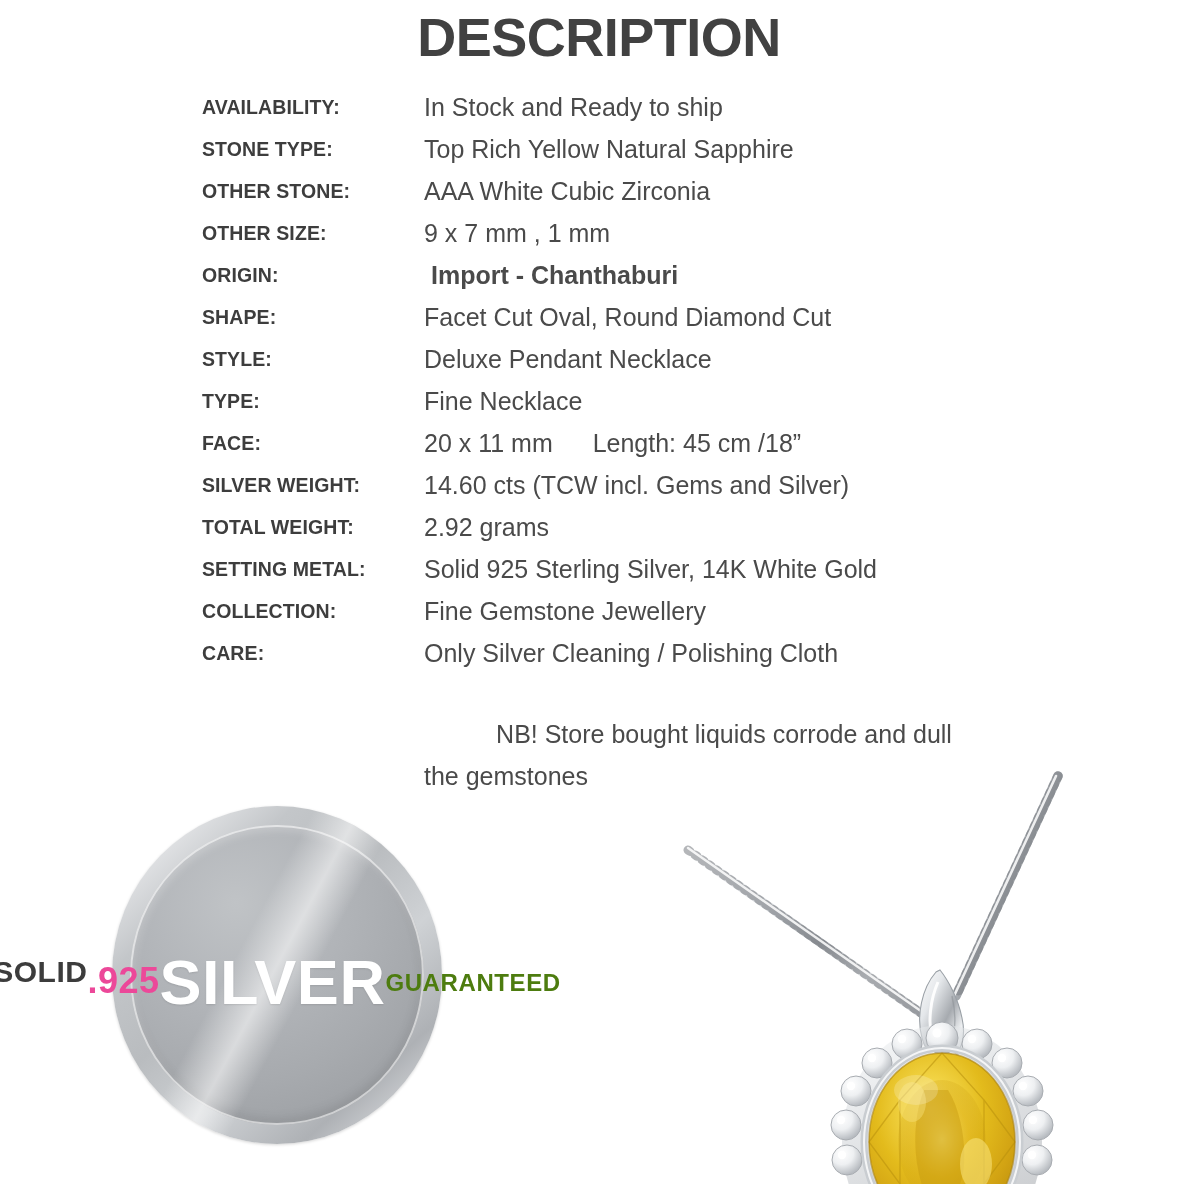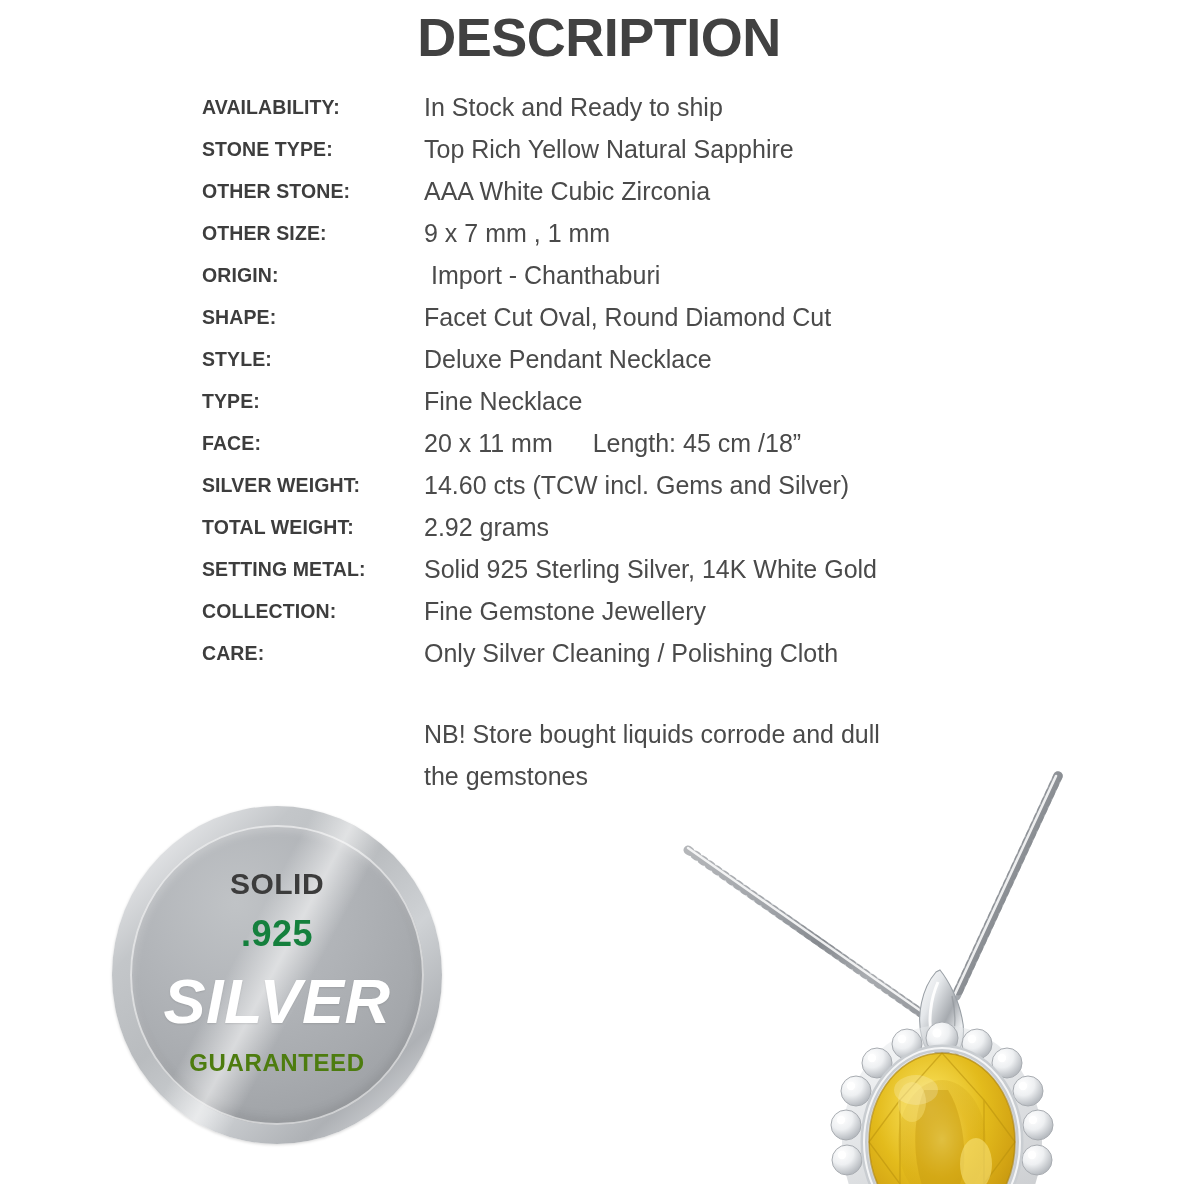--- a/index.html
+++ b/index.html
@@ -68,35 +68,35 @@
   .spec-value {
     flex: 1;
     font-size: 25px;
     font-weight: normal;
     color: #4a4a4a;
     line-height: 30px;
     white-space: nowrap;
   }
 
   
-  .spec-value.indent { padding-left: 7px; }
+  .spec-value.indent { padding-left: 7px; font-weight: bold; }
 
   .spec-value .gap { display: inline-block; width: 26px; }
 
   
   .care-extra {
     position: absolute;
     left: 424px;
     width: 600px;
     font-size: 25px;
     color: #4a4a4a;
     line-height: 42px;
     white-space: nowrap;
   }
-  .care-line-1 { top: 713px; }
+  .care-line-1 { top: 713px; text-align: center; }
   .care-line-2 { top: 755px; }
 
   
   .badge {
     position: absolute;
     left: 112px;
     top: 806px;
     width: 330px;
     height: 338px;
   }
@@ -151,53 +151,52 @@
     pointer-events: none;
   }
 
   .badge-text {
     position: absolute;
     left: 0;
     top: 0;
     width: 100%;
     height: 100%;
     display: flex;
-    flex-direction: column;
+    flex-direction: row;
     align-items: center;
     justify-content: center;
     text-align: center;
   }
 
   .badge-solid {
     font-size: 30px;
     font-weight: bold;
     color: #3c3c3c;
     letter-spacing: 0.5px;
     line-height: 34px;
     margin-top: -6px;
   }
 
   .badge-925 {
     font-size: 36px;
     font-weight: bold;
-    color: #15803d;
+    color: #ec4899;
     letter-spacing: 0.5px;
     line-height: 42px;
     margin-top: 12px;
   }
 
   .badge-silver {
     font-size: 63px;
     font-weight: bold;
     color: #ffffff;
     letter-spacing: 0.5px;
     line-height: 66px;
     margin-top: 13px;
     text-shadow: 0 1px 2px rgba(0,0,0,0.10);
-    font-style: italic;
   }
 
   .badge-guaranteed {
     font-size: 24px;
     font-weight: bold;
     color: #4d7c0f;
     letter-spacing: 0.6px;
     line-height: 28px;
     margin-top: 15px;
   }

